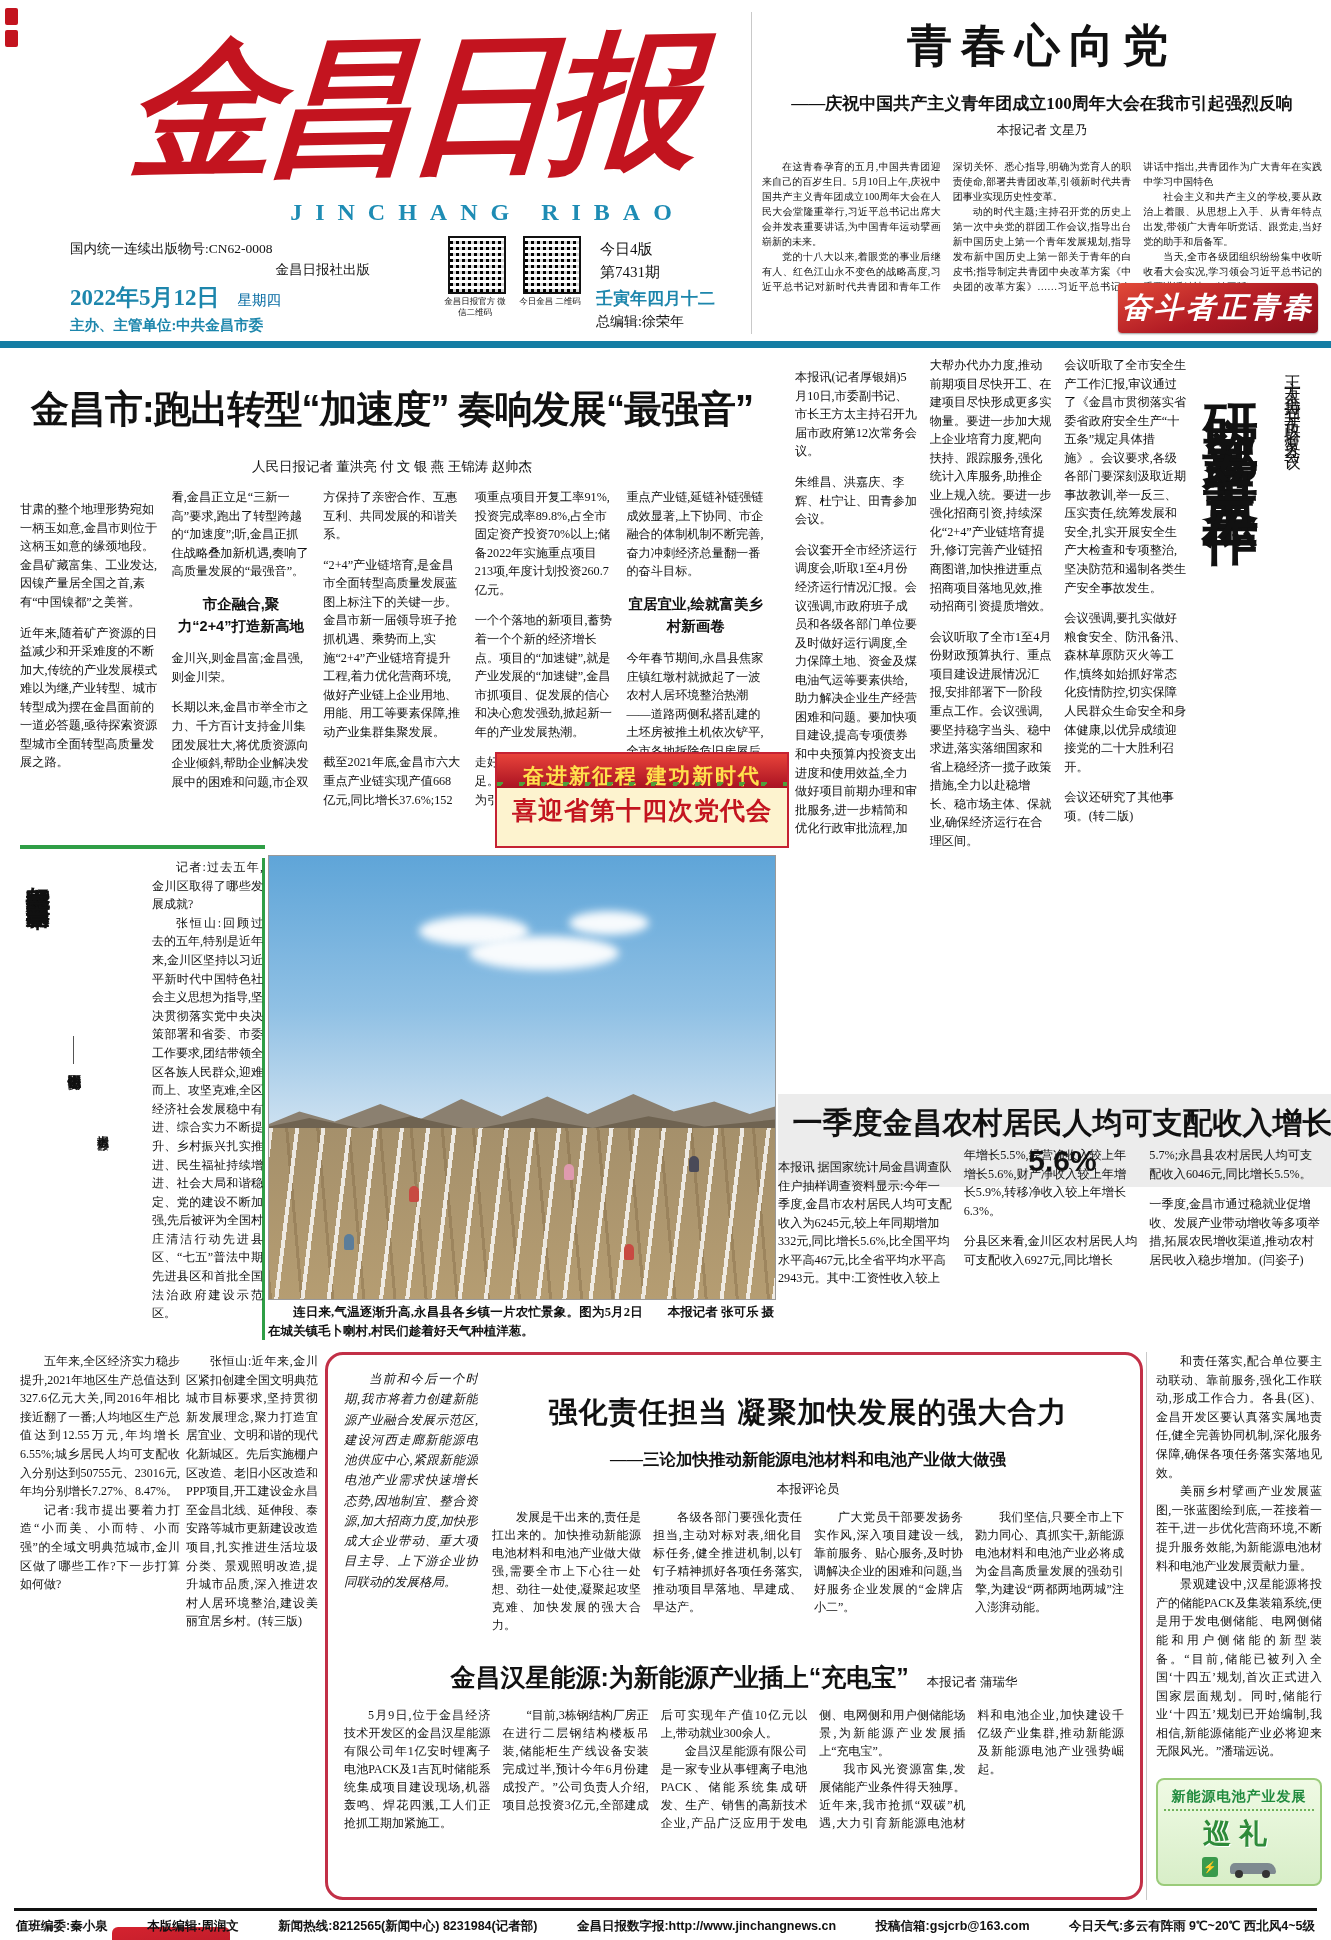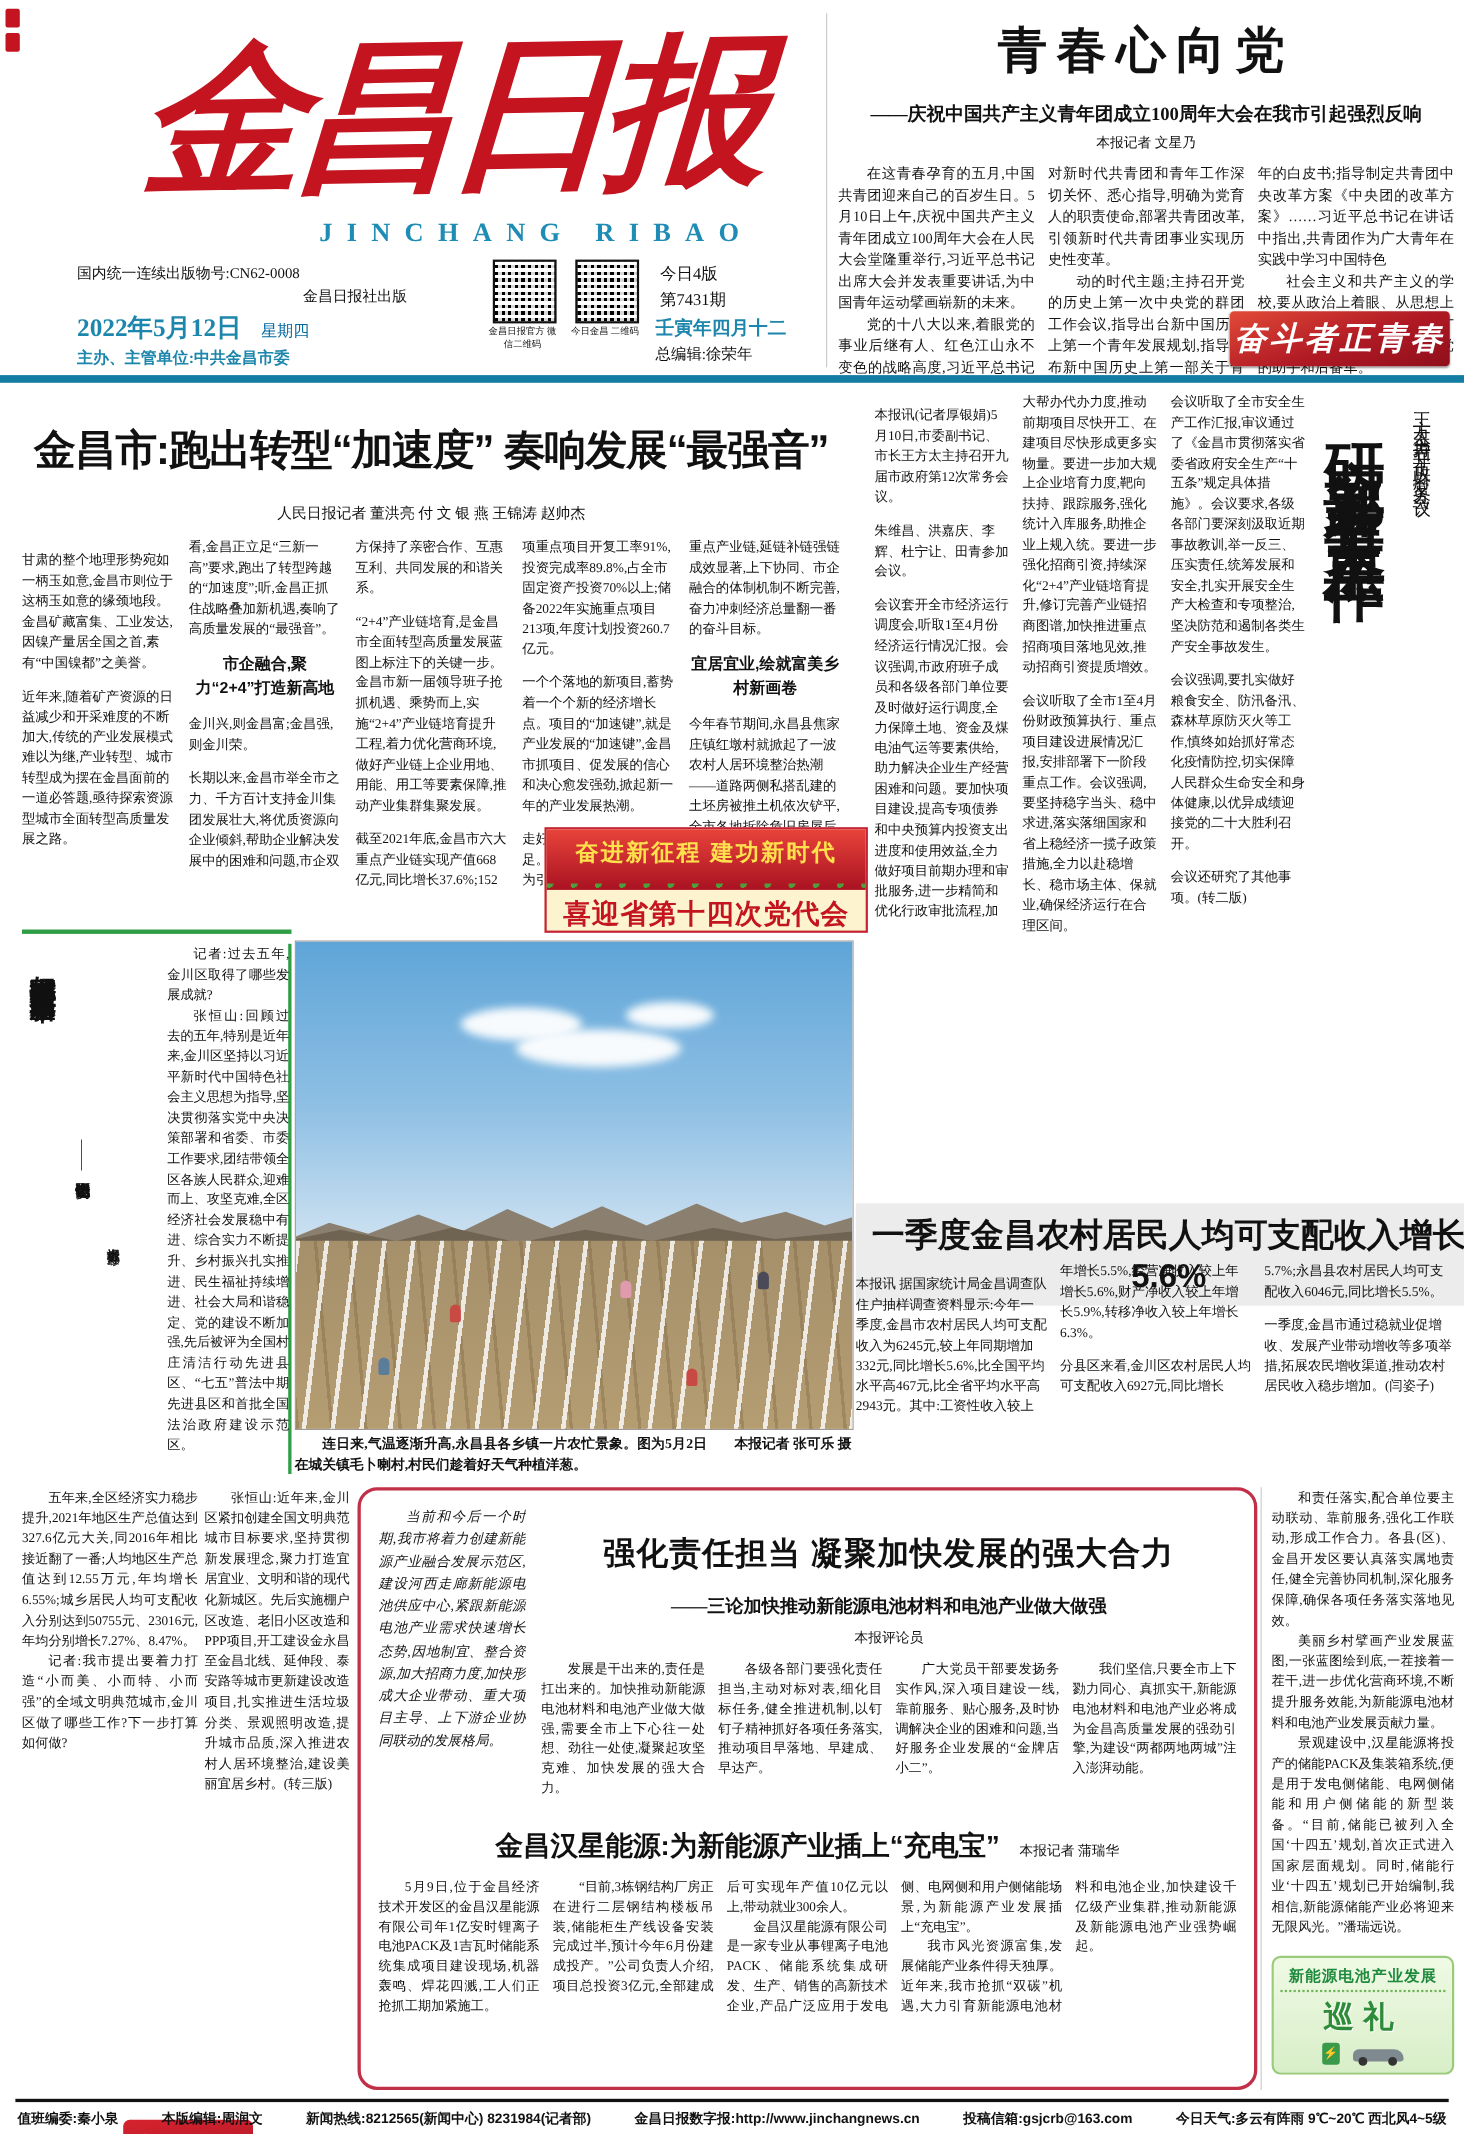--- a/index.html
+++ b/index.html
@@ -31,40 +31,40 @@
   .pages{left:600px;top:240px;font-size:15px;}
   .issue{left:600px;top:263px;font-size:15px;}
   .lunar{left:596px;top:287px;color:#1d86ac;font-weight:bold;font-size:17px;}
   .chiefed{left:596px;top:313px;font-size:14px;}
   .vrule{left:751px;top:12px;width:1px;height:322px;background:#c9c9c9;}
   
   .youth{left:762px;top:6px;width:560px;}
   .youth h1{margin:10px 0 16px;text-align:center;font-size:45px;letter-spacing:9px;font-weight:900;}
   .youth .sub{text-align:center;font-size:17px;font-weight:bold;}
   .youth .by{text-align:center;font-size:12.5px;margin-top:7px;}
-  .youth .cols{margin-top:9px;height:206px;column-count:3;column-gap:12px;
-      font-size:13px;line-height:1.5;overflow:hidden;}
+  .youth .cols{margin-top:20px;height:206px;column-count:3;column-gap:12px;
+      font-size:10px;line-height:1.5;overflow:hidden;}
   .cols p,.col p{margin:0;text-indent:2em;text-align:justify;}
   p.subhead{text-indent:0;text-align:center;font-weight:bold;font-family:"Liberation Sans",sans-serif;
       font-size:14.5px;margin:6px 0;}
   .striver{left:1118px;top:283px;width:200px;height:50px;border-radius:4px;
       background:linear-gradient(160deg,#e24a38,#b01a24 55%,#8f0f1c);
       color:#fff;font-family:"DejaVu Serif",serif;font-weight:bold;font-style:italic;
       font-size:29px;text-align:center;line-height:48px;letter-spacing:3px;
       box-shadow:0 1px 2px rgba(0,0,0,.4);}
   .tealbar{left:0;top:341px;width:1331px;height:7px;background:#147da4;}
   
   .main-hl{left:18px;top:384px;width:748px;text-align:center;font-size:38px;font-weight:700;
       letter-spacing:-1px;white-space:nowrap;}
   .main-by{left:18px;top:458px;width:748px;text-align:center;font-size:13.5px;}
   .main-cols{left:20px;top:488px;width:745px;height:356px;column-count:5;column-gap:13px;
       font-size:12.2px;line-height:1.52;overflow:hidden;}
   
   .pbanner{left:495px;top:752px;width:290px;height:92px;border:2px solid #c52233;background:#fdf3cf;}
-  .pbanner .t{height:55px;background:linear-gradient(180deg,#e8433a,#a91222);position:relative;
+  .pbanner .t{height:34px;background:linear-gradient(180deg,#e8433a,#a91222);position:relative;
       color:#ffe14d;font-family:"Liberation Sans",sans-serif;font-weight:900;font-size:21px;
       text-align:center;line-height:44px;letter-spacing:2px;}
   .pbanner .t:after{content:"";position:absolute;left:0;bottom:0;width:100%;height:6px;
       background:radial-gradient(circle at 10% 0,#4f9e3c 0 4px,transparent 4px) 0 0/22px 6px repeat-x;}
   .pbanner .b{height:44px;color:#c3141f;font-weight:900;font-size:25px;text-align:center;
       line-height:44px;letter-spacing:1px;font-family:"Liberation Sans",sans-serif;}
   
   .greenhr{left:20px;top:845px;width:245px;height:4px;background:#2f9e46;}
   .greenvl{left:262px;top:858px;width:3px;height:482px;background:#2f9e46;}
   .iv-cluster{left:22px;top:868px;height:480px;display:flex;gap:11px;}

